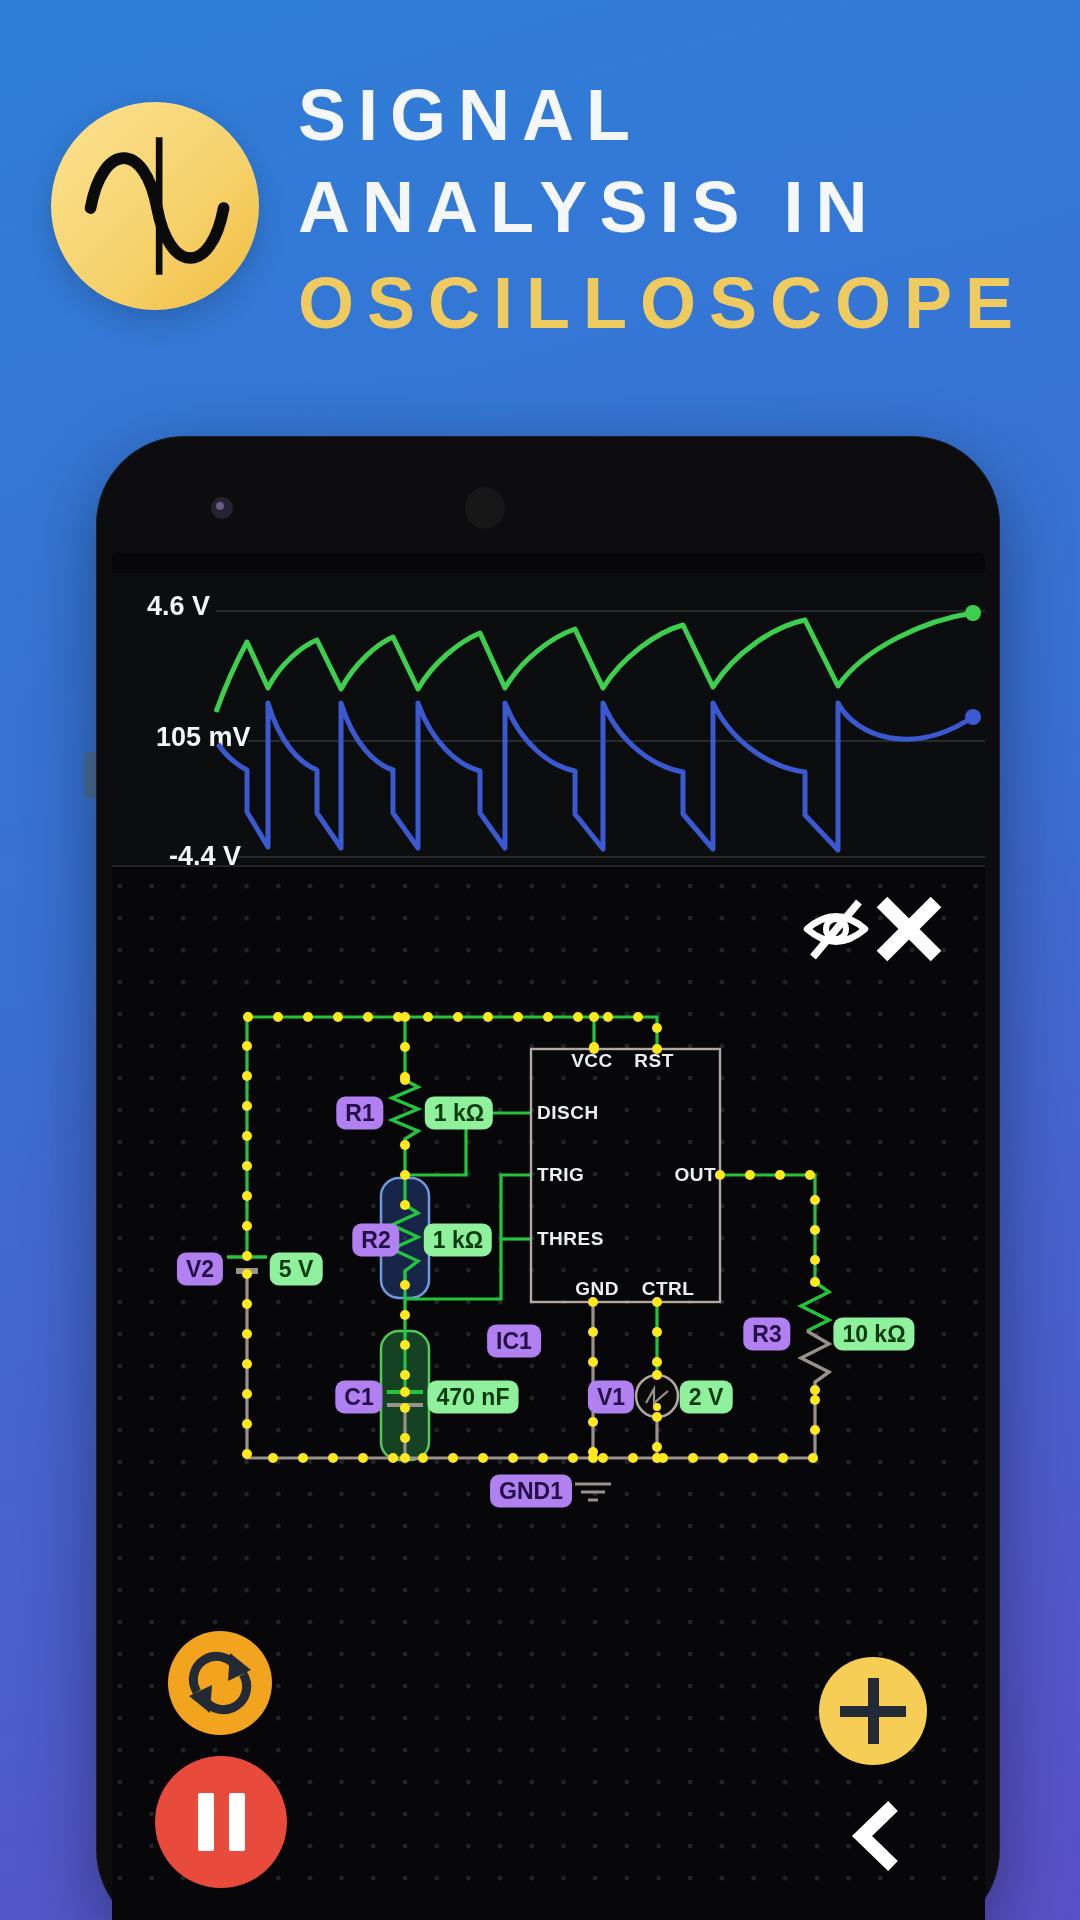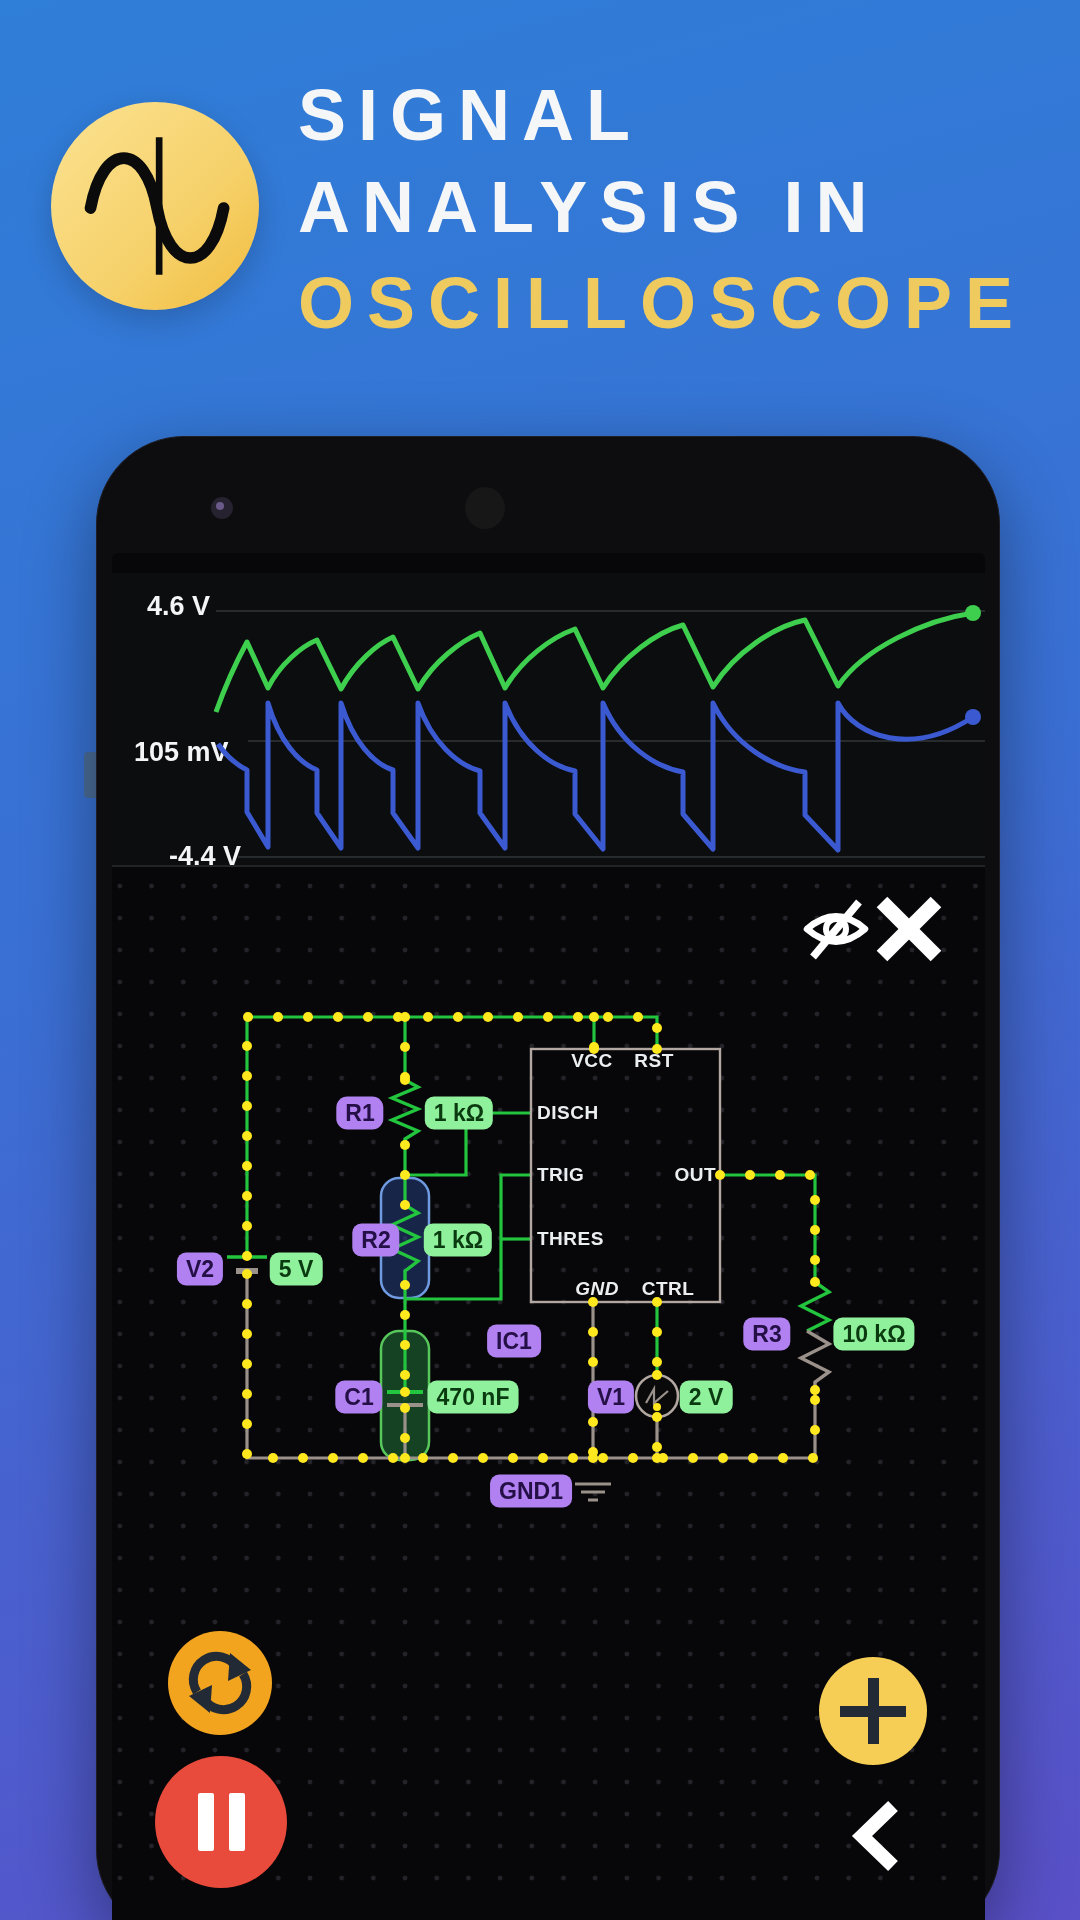--- a/index.html
+++ b/index.html
@@ -31,21 +31,21 @@
   .speaker{left:465px;top:487px;width:40px;height:42px;border-radius:50%;background:#171718;}
   .screen{left:112px;top:553px;width:873px;height:1372px;border-radius:6px;background:#070709;}
   
   .osc-panel{left:112px;top:573px;width:873px;height:292px;background:#0c0d0f;border-bottom:2px solid #222527;}
   .gridline{position:absolute;height:2px;background:#282b2e;}
   .g1{left:104px;top:37px;right:0;}
   .g2{left:136px;top:167px;right:0;}
   .g3{left:126px;top:283px;right:0;}
   .osc-label{position:absolute;color:#f3f5f6;font-size:27px;font-weight:600;}
   .v-top{left:35px;top:18px;}
-  .v-mid{left:22px;top:149px;margin-top:15px;}
+  .v-mid{left:44px;top:149px;}
   .v-bot{left:30px;top:268px;margin-left:27px;}
   
   .dot-grid{
     left:112px;top:865px;width:873px;height:1040px;
     background-image:radial-gradient(circle,#232329 2px,transparent 2.8px);
     background-size:31.7px 32px;background-position:-8px 5px;
   }
   
   svg.overlay{position:absolute;left:0;top:0;width:1080px;height:1920px;pointer-events:none;}
   
@@ -254,25 +254,25 @@
     </g>
 </svg>
 
 <div id="pin-layer">
     <div class="pin" style="left: 592px; top: 1061px; transform: translate(-50%, -50%); text-align: center;">VCC</div>
     <div class="pin" style="left: 654px; top: 1061px; transform: translate(-50%, -50%);">RST</div>
     <div class="pin" style="left: 537px; top: 1113px; transform: translate(0px, -50%);">DISCH</div>
     <div class="pin" style="left: 537px; top: 1175px; transform: translate(0px, -50%);">TRIG</div>
     <div class="pin" style="left: 537px; top: 1239px; transform: translate(0px, -50%);">THRES</div>
     <div class="pin" style="left: 716px; top: 1175px; transform: translate(-100%, -50%);">OUT</div>
-    <div class="pin" style="left: 597px; top: 1289px; transform: translate(-50%, -50%); font-style: italic;">GND</div>
+    <div class="pin" style="left: 597px; top: 1289px; transform: translate(-50%, -50%);">GND</div>
     <div class="pin" style="left: 668px; top: 1289px; transform: translate(-50%, -50%);">CTRL</div>
   </div>
 <div id="badge-layer">
-    <div class="badge ref" style="left: 360px; top: 1113px; border-radius: 11px;">R1</div>
+    <div class="badge ref" style="left: 360px; top: 1113px;">R1</div>
     <div class="badge val" style="left: 459px; top: 1113px;">1 kΩ</div>
     <div class="badge ref" style="left: 376px; top: 1240px;">R2</div>
     <div class="badge val" style="left: 458px; top: 1240px;">1 kΩ</div>
     <div class="badge ref" style="left: 359px; top: 1397px;">C1</div>
     <div class="badge val" style="left: 473px; top: 1397px;">470 nF</div>
     <div class="badge ref" style="left: 200px; top: 1269px;">V2</div>
     <div class="badge val" style="left: 296px; top: 1269px;">5 V</div>
     <div class="badge ref" style="left: 611px; top: 1397px;">V1</div>
     <div class="badge val" style="left: 706px; top: 1397px;">2 V</div>
     <div class="badge ref" style="left: 514px; top: 1341px;">IC1</div>

